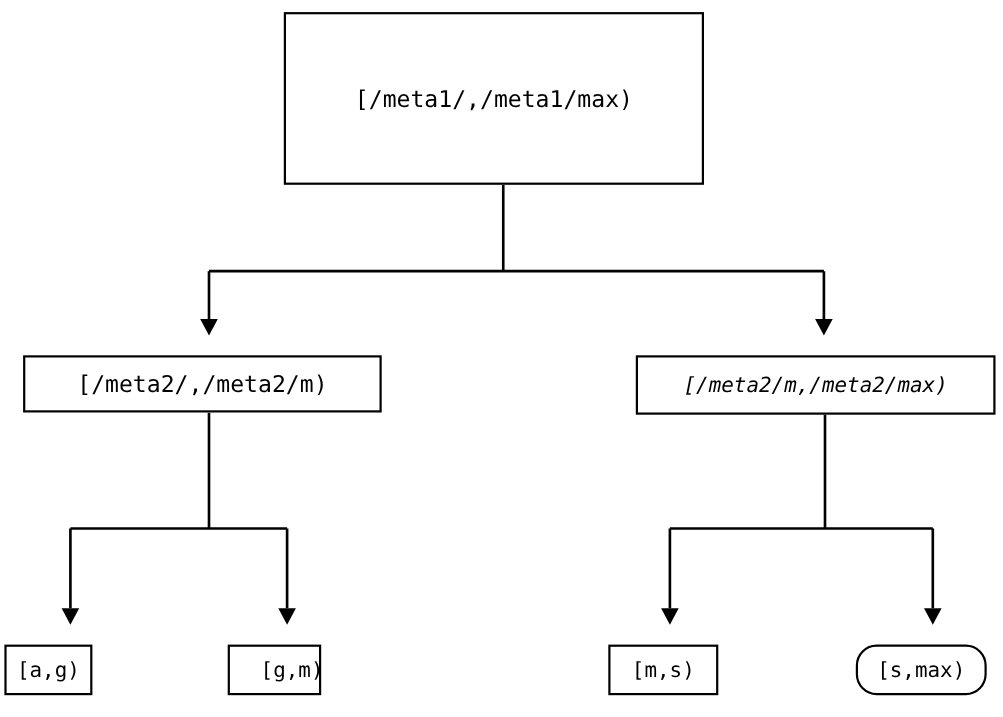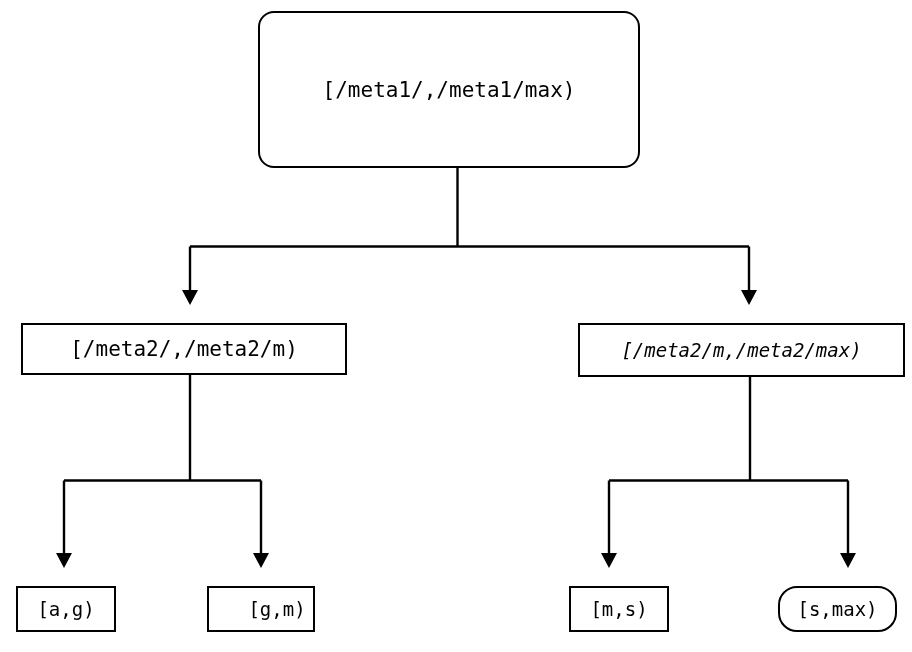--- a/index.html
+++ b/index.html
@@ -26,21 +26,20 @@
     justify-content: center;
     color: #000000;
     white-space: pre;
   }
   .node-root {
     left: 258px;
     top: 11px;
     width: 382px;
     height: 157px;
     font-size: 21px;
-    border-radius: 16px;
   }
   .node-mid-left {
     left: 21px;
     top: 323px;
     width: 326px;
     height: 52px;
     font-size: 21px;
   }
   .node-mid-right {
     left: 578px;
@@ -48,23 +47,23 @@
     width: 327px;
     height: 54px;
     font-size: 19px;
     font-style: italic;
   }
   .node-leaf {
     top: 586px;
     height: 46px;
     font-size: 19px;
   }
-  .leaf-0 { left: 16px;   width: 100px; }
-  .leaf-1 { left: 207px; width: 108px; padding-left: 32px;  }
-  .leaf-2 { left: 553px; width: 100px; margin-left: 16px; }
+  .leaf-0 { left: 4px;   width: 80px; }
+  .leaf-1 { left: 207px; width: 85px; padding-left: 32px;  }
+  .leaf-2 { left: 553px; width: 100px; }
   .leaf-3 { left: 778px; width: 119px; border-radius: 19px; }
 
   svg.edges {
     position: absolute;
     left: 0;
     top: 0;
     width: 912px;
     height: 652px;
     pointer-events: none;
   }

